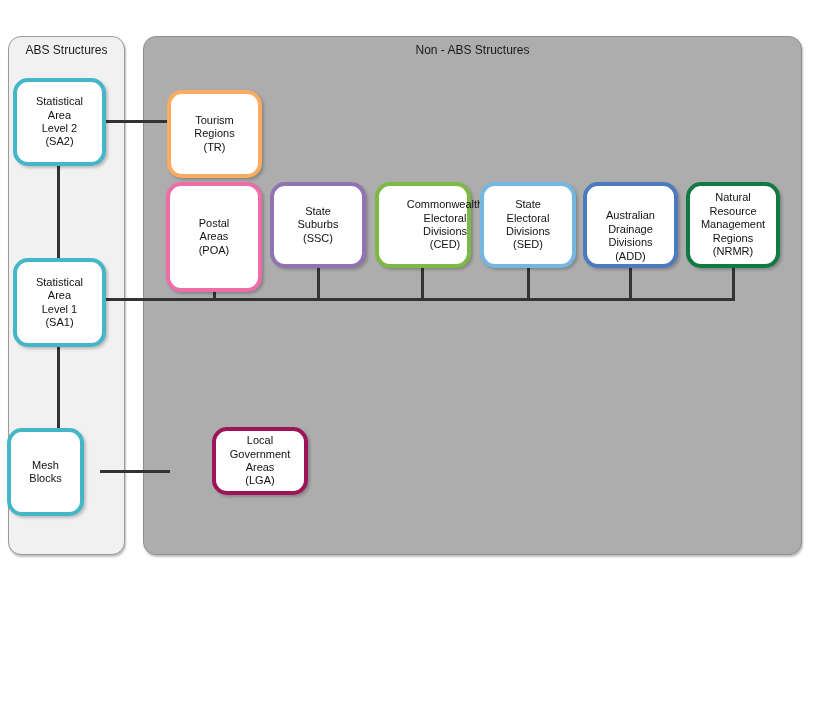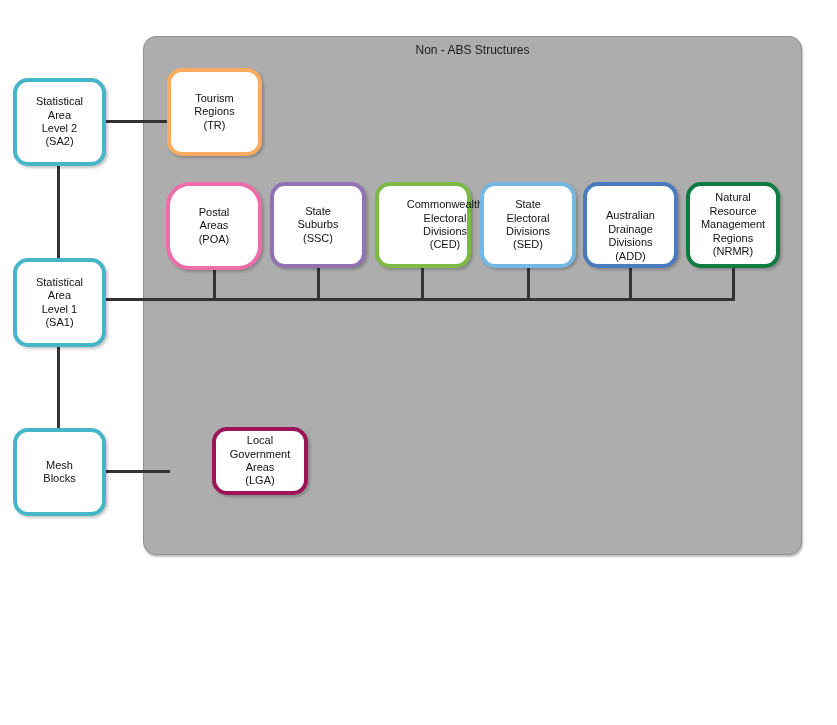--- a/index.html
+++ b/index.html
@@ -44,23 +44,23 @@
   .node-label {
     white-space: pre-line;
     font-size: 11px;
     line-height: 1.22;
     color: #111111;
     padding: 1px;
   }
   
   .n-sa2  { left: 13px;  top: 78px;  width: 93px; height: 88px; }
   .n-sa1  { left: 13px;  top: 258px; width: 93px; height: 89px; }
-  .n-mesh { left: 13px;  top: 428px; width: 93px; height: 88px; }
-  .n-tr   { left: 167px; top: 68px;  width: 95px; height: 88px; }
-  .n-poa  { left: 166px; top: 182px; width: 96px; height: 88px; border-radius: 24px; }
+  .n-mesh { left: 7px;  top: 428px; width: 77px; height: 88px; }
+  .n-tr   { left: 167px; top: 90px;  width: 95px; height: 88px; }
+  .n-poa  { left: 166px; top: 182px; width: 96px; height: 110px; }
   .n-ssc  { left: 270px; top: 182px; width: 96px; height: 86px; }
   .n-ced  { left: 375px; top: 182px; width: 96px; height: 86px; padding-left: 44px; }
   .n-sed  { left: 480px; top: 182px; width: 96px; height: 86px; }
   .n-add  { left: 583px; top: 182px; width: 95px; height: 86px; align-items: flex-end; }
   .n-nrmr { left: 686px; top: 182px; width: 94px; height: 86px; }
   .n-lga  { left: 167px; top: 427px; width: 96px; height: 68px; margin-left: 45px; }
   
   .c-sa2-tr    { left: 100px; top: 120px; width: 70px;  height: 3px; }
   .c-sa2-sa1   { left: 57px;  top: 160px; width: 3px;   height: 102px; }
   .c-sa1-row   { left: 100px; top: 298px; width: 635px; height: 3px; }
@@ -72,20 +72,23 @@
   .c-drop-ced  { left: 421px; }
   .c-drop-sed  { left: 527px; }
   .c-drop-add  { left: 629px; }
   .c-drop-nrmr { left: 732px; }
 </style>
 </head>
 <body>
 
 <div class="canvas">
 
+  <div class="panel abs-panel" style="background-color: rgb(241, 241, 241); border-color: rgb(153, 153, 153);">
+    <div class="panel-title">ABS Structures</div>
+  </div>
 
   <div class="panel nonabs-panel" style="background-color: rgb(173, 173, 173); border-color: rgb(143, 143, 143);">
     <div class="panel-title">Non - ABS Structures</div>
   </div>
 
   <div class="connector c-sa2-tr" style="background-color: rgb(51, 51, 51);"></div>
   <div class="connector c-sa2-sa1" style="background-color: rgb(51, 51, 51);"></div>
   <div class="connector c-sa1-row" style="background-color: rgb(51, 51, 51);"></div>
   <div class="connector c-sa1-mesh" style="background-color: rgb(51, 51, 51);"></div>
   <div class="connector c-mesh-lga" style="background-color: rgb(51, 51, 51);"></div>

